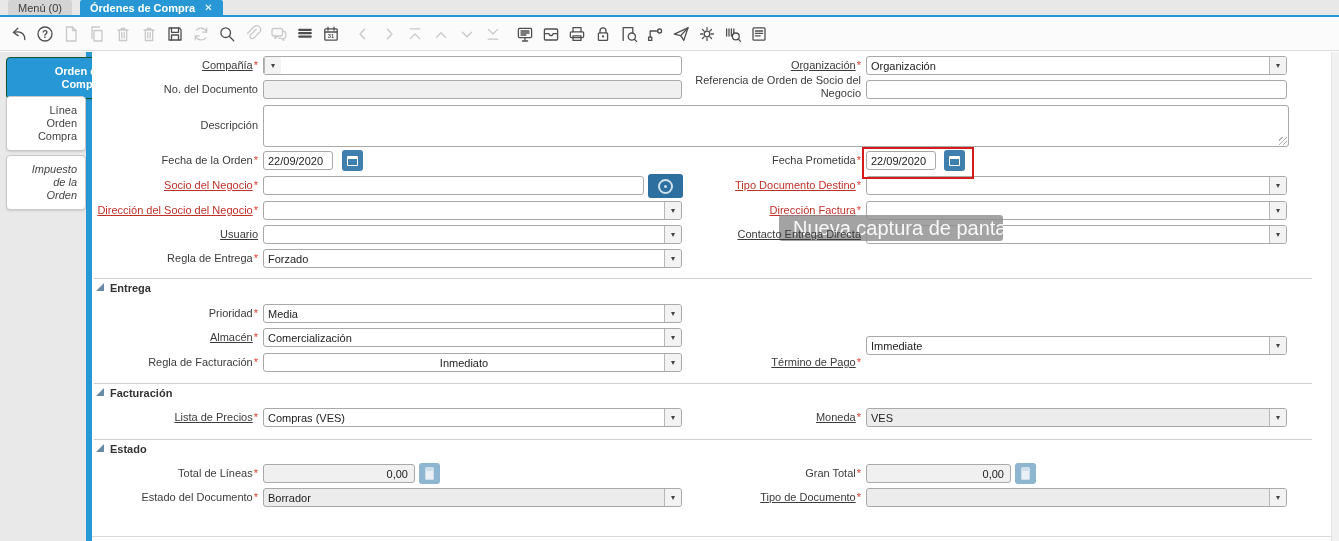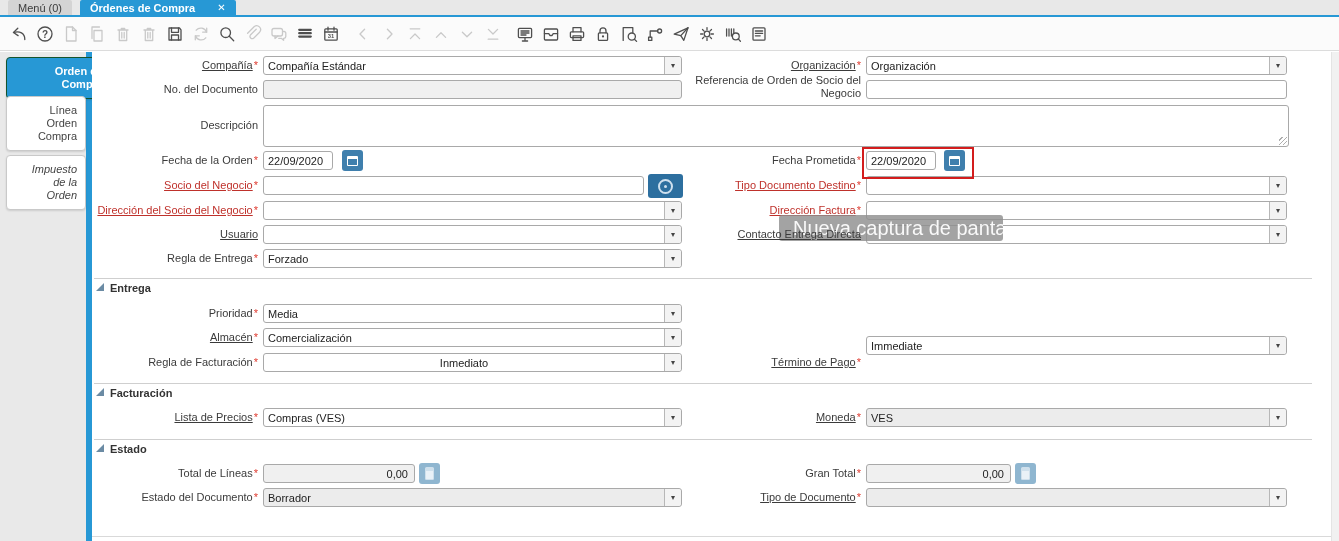--- a/index.html
+++ b/index.html
@@ -3,21 +3,21 @@
 <meta charset="utf-8">
 <style>
   html,body{margin:0;padding:0;background:#fff;font-family:"Liberation Sans",sans-serif;}
   .screen{position:relative;width:1339px;height:541px;overflow:hidden;background:#fff;}
 
   
   .tabbar{position:absolute;left:0;top:0;width:1339px;height:15px;background:#e8e8e8;
           border-bottom:2px solid #2798d5;display:flex;align-items:stretch;}
   .ttab{font-size:11px;display:flex;align-items:center;padding:0 10px;margin-left:8px;
         color:#3c3c3c;background:#d4d4d4;border-radius:2px 2px 0 0;cursor:default;}
-  .ttab.active{background:#2798d5;color:#fff;font-weight:bold;gap:22px;}
+  .ttab.active{background:#2798d5;color:#fff;font-weight:bold;gap:9px;}
   .ttab .close{font-size:10px;font-weight:normal;line-height:10px;}
 
   
   .toolbar{position:absolute;left:0;top:17px;width:1339px;height:34px;background:#fbfbfb;
            border-bottom:1px solid #dcdcdc;display:flex;align-items:center;padding-left:6px;box-sizing:border-box;}
   .tb{width:26px;height:30px;display:flex;align-items:center;justify-content:center;
       background:none;border:none;padding:0;color:#4f4f4f;cursor:pointer;}
   .tb.off{color:#c9c9c9;}
   .tb svg{fill:none;stroke:currentColor;stroke-width:1.3;stroke-linecap:round;stroke-linejoin:round;}
   .tb .t{fill:currentColor;stroke:none;font-family:"Liberation Sans",sans-serif;font-size:10px;font-weight:bold;}
@@ -276,21 +276,20 @@
     <div class="strip"></div>
     <div class="sbtab active" style="top:5px;">Orden de Compra</div>
     <div class="sbtab it" style="top:103px;">Impuesto de la Orden</div>
     <div class="sbtab" style="top:44px;">Línea Orden Compra</div>
   </div>
 
   <div class="content">
 
     <div class="lbl lc" style="top:7px;"><span class="u">Compañía</span><span class="ast">*</span></div>
     <div class="fld" style="left:171px;top:4px;width:419px;">
-      <span class="val">Compañía Estándar</span>
         <span class="dd">▾</span>
     </div>
     <div class="lbl rc" style="top:7px;"><span class="u">Organización</span><span class="ast">*</span></div>
     <div class="fld" style="left:774px;top:4px;width:421px;">
       <span class="val">Organización</span>
         <span class="dd">▾</span>
     </div>
 
     <div class="lbl lc" style="top:31px;"><span>No. del Documento</span></div>
     <div class="fld disabled" style="left:171px;top:28px;width:419px;">

